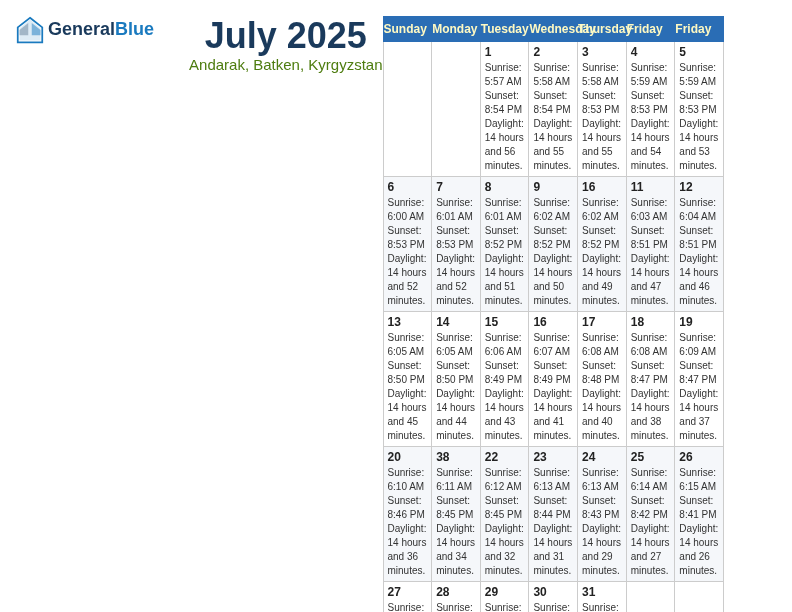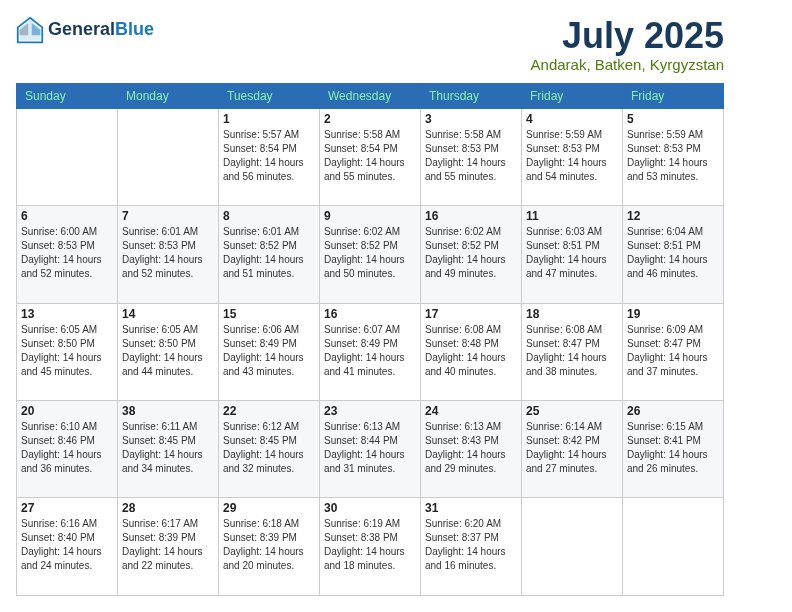--- a/index.html
+++ b/index.html
@@ -8,21 +8,21 @@
       height: 612px;
       font-family: Arial, sans-serif;
       background: #fff;
       overflow: hidden;
     }
     .page {
       width: 740px;
       height: 612px;
       padding: 16px;
       display: flex;
-      flex-direction: column;
+      flex-direction: row;
     }
     .header {
       display: flex;
       justify-content: space-between;
       align-items: flex-start;
       margin-bottom: 10px;
     }
     .logo {
       display: flex;
       align-items: center;
@@ -33,21 +33,22 @@
       font-weight: bold;
       color: #1a3a5c;
       line-height: 1.1;
     }
     .logo-blue { color: #1a7abf; }
     .logo-icon {
       width: 28px;
       height: 28px;
     }
     .title-section {
-      text-align: right;
+      text-align: center;
+      margin-left: 35px;
     }
     .main-title {
       font-size: 36px;
       font-weight: bold;
       color: #1a3a5c;
       line-height: 1.1;
     }
     .subtitle {
       font-size: 15px;
       color: #4d7c0f;
@@ -55,24 +56,24 @@
     }
     .calendar {
       flex: 1;
       border: 1px solid #ccc;
       border-collapse: collapse;
       width: 100%;
       table-layout: fixed;
     }
     .calendar th {
       background: #2a6db5;
-      color: #86efac;
+      color: #fef9c3;
       font-size: 12px;
-      font-weight: normal;
-      padding: 5px 8px;
+      font-weight: bold;
+      padding: 5px 0;
       text-align: left;
       border: 1px solid #2a6db5;
     }
     .calendar td {
       vertical-align: top;
       border: 1px solid #ccc;
       padding: 3px 4px;
       font-size: 9.5px;
       color: #333;
       background: #fff;

